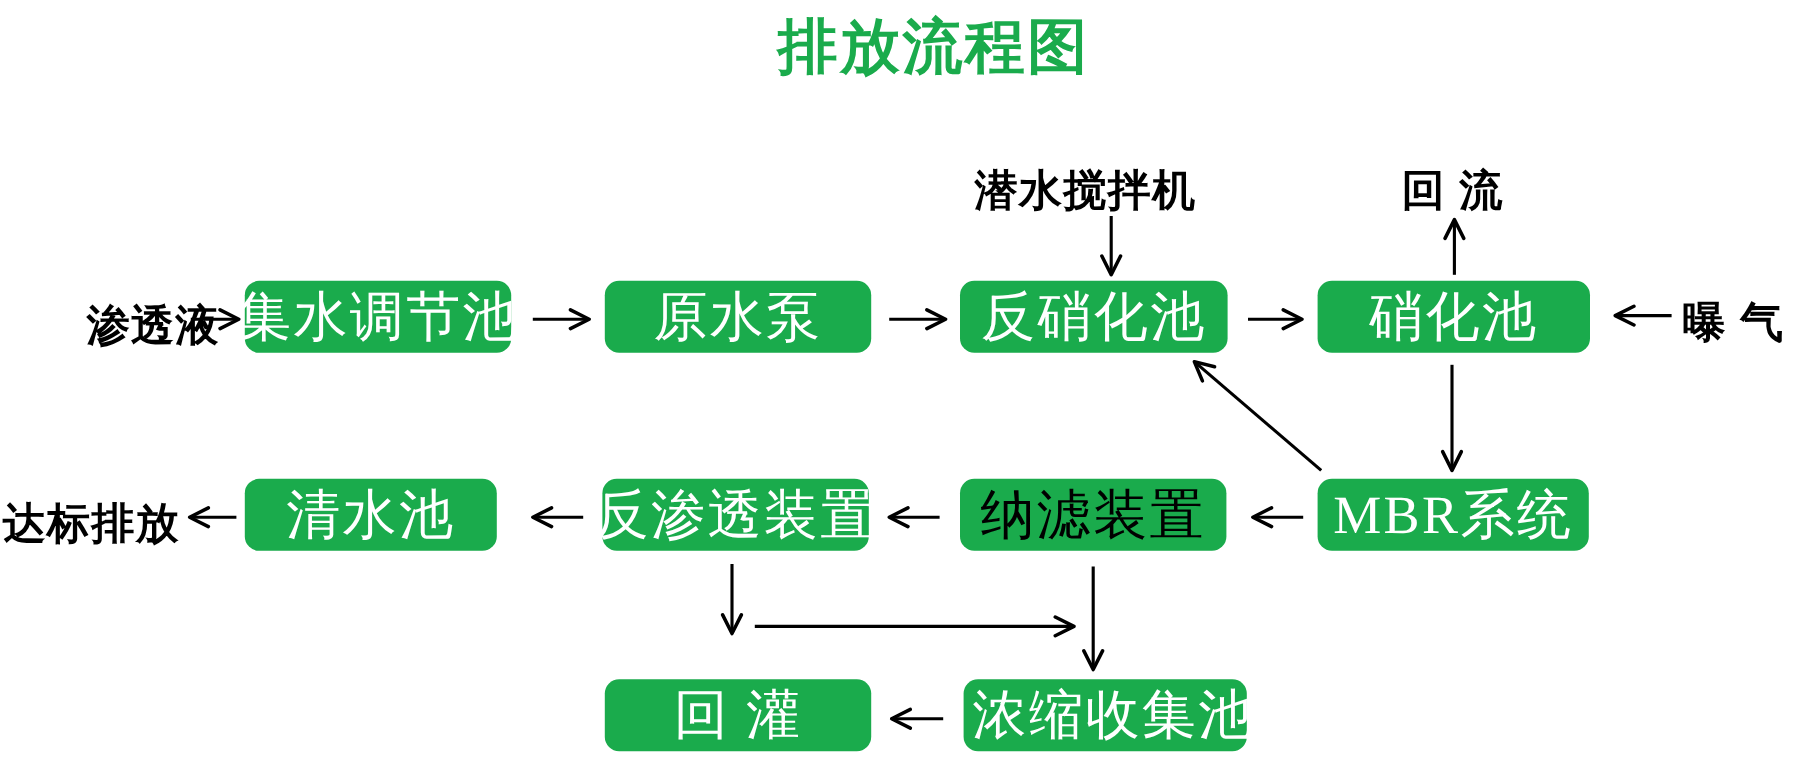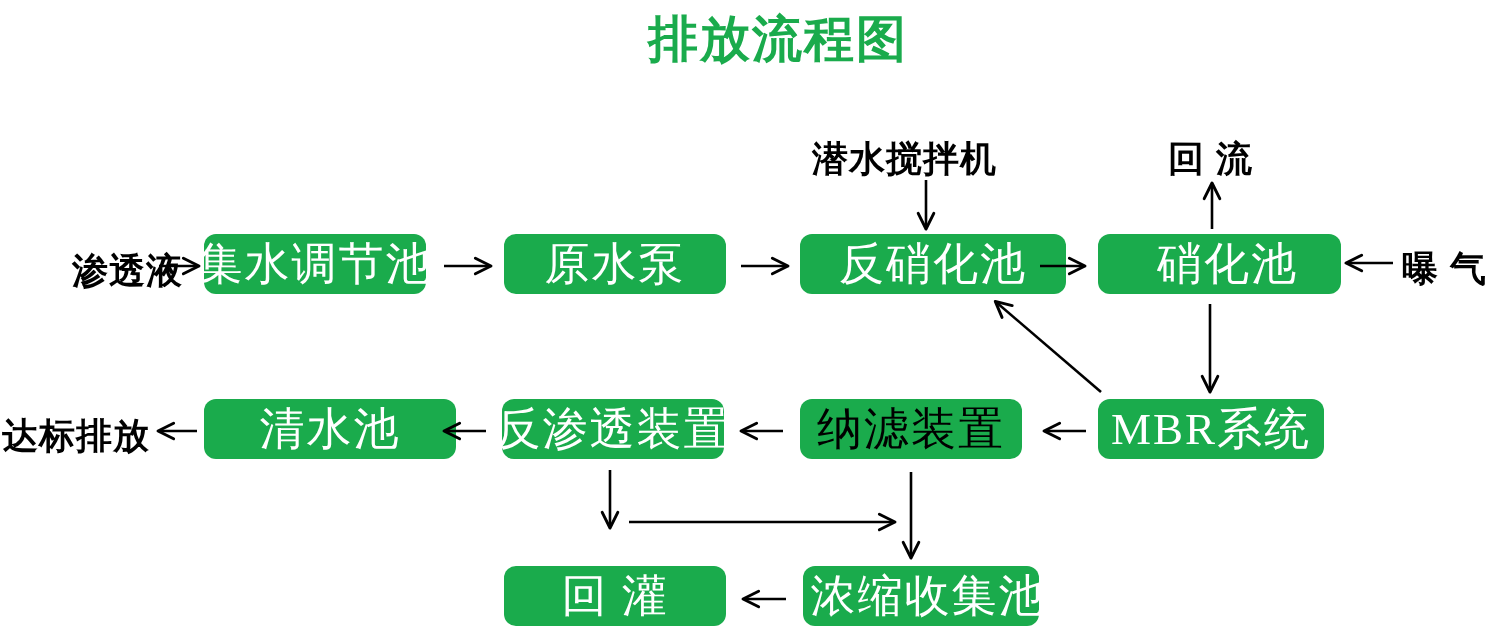--- a/index.html
+++ b/index.html
@@ -58,24 +58,24 @@
   <div id="title">排放流程图</div>
 
   <div class="blabel" style="left:36px;  top:247px;margin-left:36px;">渗透液</div>
   <div class="blabel" style="left:1402px;top:245px;">曝 气</div>
   <div class="blabel" style="left:2px;   top:412px;">达标排放</div>
   <div class="blabel" style="left:812px; top:135px;">潜水搅拌机</div>
   <div class="blabel" style="left:1168px;top:135px;">回 流</div>
 
   <div class="node" style="left: 204px; top: 234px; width: 222px; color: rgb(255, 255, 255);">集水调节池</div>
   <div class="node" style="left: 504px; top: 234px; width: 222px; color: rgb(255, 255, 255);">原水泵</div>
-  <div class="node" style="left: 800px; top: 234px; width: 266px; color: rgb(255, 255, 255);">反硝化池</div>
-  <div class="node" style="left: 1098px; top: 234px; width: 227px; color: rgb(255, 255, 255); padding-left: 16px;">硝化池</div>
+  <div class="node" style="left: 800px; top: 234px; width: 223px; color: rgb(255, 255, 255);">反硝化池</div>
+  <div class="node" style="left: 1098px; top: 234px; width: 227px; color: rgb(255, 255, 255);">硝化池</div>
 
-  <div class="node" style="left: 204px; top: 399px; width: 252px; color: rgb(255, 255, 255);">清水池</div>
+  <div class="node" style="left: 204px; top: 399px; width: 210px; color: rgb(255, 255, 255);">清水池</div>
   <div class="node" style="left: 502px; top: 399px; width: 222px; color: rgb(255, 255, 255);">反渗透装置</div>
   <div class="node" style="left: 800px; top: 399px; width: 222px; color: #000000;">纳滤装置</div>
   <div class="node" style="left: 1098px; top: 399px; width: 226px; color: rgb(255, 255, 255);">MBR系统</div>
 
   <div class="node" style="left: 504px; top: 566px; width: 222px; color: rgb(255, 255, 255);">回 灌</div>
   <div class="node" style="left: 803px; top: 566px; width: 222px; color: rgb(255, 255, 255); padding-left: 14px;">浓缩收集池</div>
 
   <svg id="arrows" width="1500" height="632" viewBox="0 0 1500 632">
     <defs>
       <marker id="ah" viewBox="0 0 10 10" refX="8.5" refY="5" markerWidth="7.5" markerHeight="7.5" orient="auto" markerUnits="strokeWidth">

